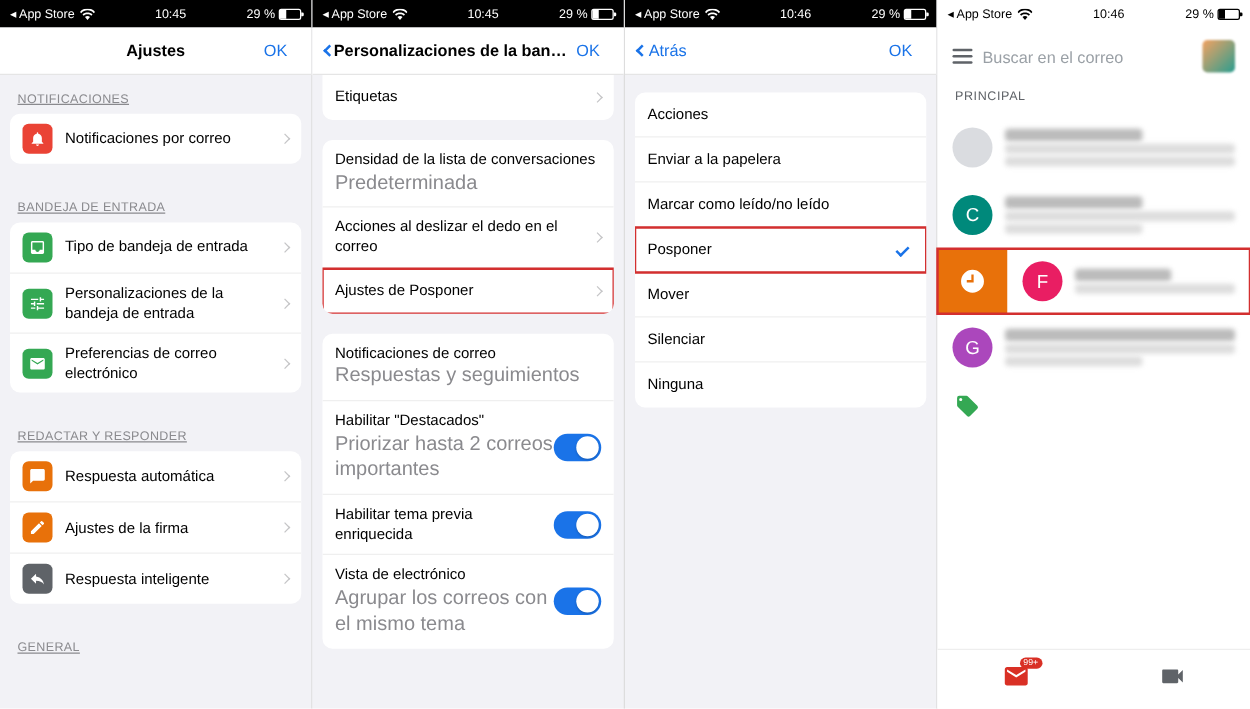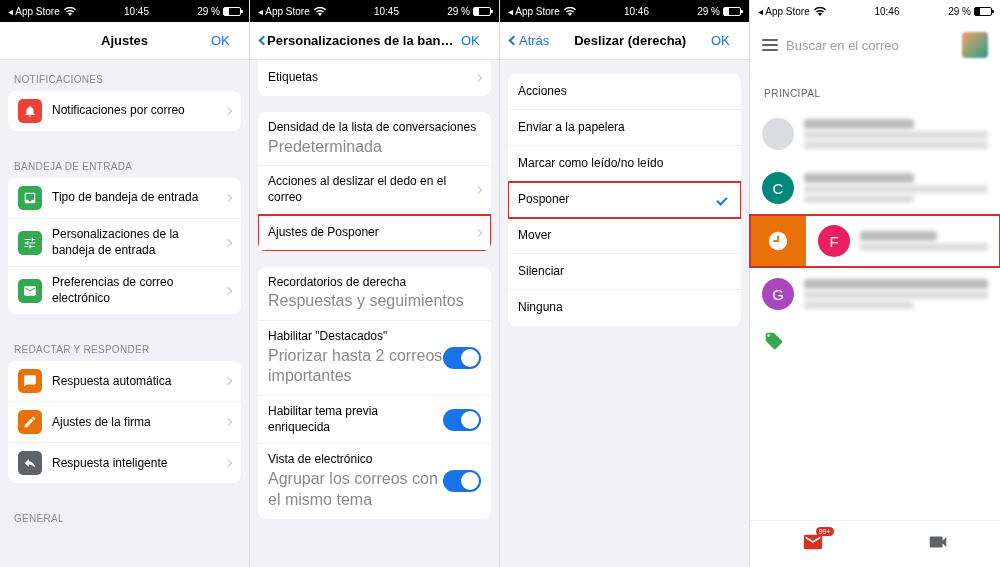--- a/index.html
+++ b/index.html
@@ -17,41 +17,41 @@
 .battery::after { content: ""; position: absolute; right: -3px; top: 2px; width: 2px; height: 3px; background: currentColor; border-radius: 0 1px 1px 0; }
 .battery-fill { height: 100%; width: 29%; background: currentColor; }
 
 .nav-bar { height: 38px; background: #fff; display: flex; align-items: center; justify-content: space-between; padding: 0 10px; border-bottom: 1px solid #e5e5e5; font-size: 13px; }
 .nav-title { font-weight: 700; flex: 1; text-align: center; overflow: hidden; white-space: nowrap; text-overflow: ellipsis; }
 .nav-btn { color: #1a73e8; font-size: 13px; min-width: 28px; }
 .nav-back { display: flex; align-items: center; gap: 2px; color: #1a73e8; }
 .chevron-left { width: 7px; height: 7px; border-left: 2px solid #1a73e8; border-bottom: 2px solid #1a73e8; transform: rotate(45deg); }
 
 .content { flex: 1; overflow-y: auto; }
-.section-header { padding: 14px 14px 6px; font-size: 10px; color: #8a8a8e; text-transform: uppercase; letter-spacing: 0.3px; }
+.section-header { padding: 14px 14px 6px; font-size: 10px; color: #8a8a8e; text-transform: uppercase; letter-spacing: 0.3px; text-decoration: underline; }
 .group { background: #fff; margin: 0 8px 16px; border-radius: 8px; overflow: hidden; }
 .row { display: flex; align-items: center; padding: 8px 10px; border-bottom: 1px solid #efefef; font-size: 12px; min-height: 36px; position: relative; }
 .row:last-child { border-bottom: none; }
 .row-icon { width: 24px; height: 24px; border-radius: 5px; margin-right: 10px; display: flex; align-items: center; justify-content: center; flex-shrink: 0; }
 .row-icon svg { width: 14px; height: 14px; fill: #fff; }
 .row-text { flex: 1; line-height: 1.3; }
 .row-sub { font-size: 16px; color: #8a8a8e; margin-top: 1px; }
 .chevron-right { width: 6px; height: 6px; border-top: 1.5px solid #c5c5c7; border-right: 1.5px solid #c5c5c7; transform: rotate(45deg); flex-shrink: 0; margin-left: 6px; }
 .check { width: 10px; height: 6px; border-left: 2px solid #1a73e8; border-bottom: 2px solid #1a73e8; transform: rotate(-45deg); margin-right: 4px; }
 .toggle { width: 38px; height: 22px; background: #1a73e8; border-radius: 11px; position: relative; flex-shrink: 0; }
 .toggle::after { content: ""; position: absolute; right: 2px; top: 2px; width: 18px; height: 18px; background: #fff; border-radius: 50%; box-shadow: 0 1px 2px rgba(0,0,0,0.2); }
 .highlight-red { outline: 2px solid #d32f2f; outline-offset: -1px; }
 
 
 .search-bar { display: flex; align-items: center; padding: 10px 12px; gap: 8px; }
 .hamburger { width: 16px; height: 12px; display: flex; flex-direction: column; justify-content: space-between; }
 .hamburger span { height: 2px; background: #5f6368; border-radius: 1px; }
 .search-input { flex: 1; font-size: 13px; color: #9aa0a6; }
 .avatar-img { width: 26px; height: 26px; border-radius: 4px; background: linear-gradient(135deg, #f4a261, #2a9d8f); filter: blur(1px); }
-.tab-label { padding: 4px 14px 8px; font-size: 10px; color: #5f6368; text-transform: uppercase; letter-spacing: 0.5px; margin-top: 16px; }
+.tab-label { padding: 4px 14px 8px; font-size: 10px; color: #5f6368; text-transform: uppercase; letter-spacing: 0.5px; }
 .mail-item { display: flex; align-items: center; padding: 10px 12px; gap: 10px; }
 .avatar-circle { width: 32px; height: 32px; border-radius: 50%; display: flex; align-items: center; justify-content: center; color: #fff; font-size: 15px; font-weight: 500; flex-shrink: 0; }
 .mail-body { flex: 1; }
 .blur-line { height: 8px; background: #ddd; border-radius: 3px; filter: blur(2px); margin: 2px 0; }
 .blur-line.short { width: 60%; }
 .blur-line.dark { background: #bbb; height: 10px; }
 .swipe-row { display: flex; align-items: stretch; outline: 2px solid #d32f2f; outline-offset: -1px; }
 .swipe-action { width: 56px; background: #e8710a; display: flex; align-items: center; justify-content: center; }
 .swipe-action svg { width: 22px; height: 22px; fill: #fff; }
 .bottom-bar { display: flex; justify-content: space-around; align-items: center; padding: 10px 0; border-top: 1px solid #eee; position: absolute; bottom: 0; left: 0; right: 0; background: #fff; }
@@ -204,21 +204,21 @@
         <div class="chevron-right"></div>
       </div>
       <div class="row highlight-red">
         <div class="row-text">Ajustes de Posponer</div>
         <div class="chevron-right"></div>
       </div>
     </div>
     <div class="group">
       <div class="row">
         <div class="row-text">
-              <div>Recordatorios de derecha</div>
+              <div>Notificaciones de correo</div>
               <div class="row-sub">Respuestas y seguimientos</div>
             </div>
       </div>
       <div class="row">
         <div class="row-text">
               <div>Habilitar "Destacados"</div>
               <div class="row-sub">Priorizar hasta 2 correos importantes</div>
             </div>
         <div class="toggle"></div>
       </div>
@@ -251,21 +251,20 @@
           <div class="battery">
             <div class="battery-fill"></div>
           </div>
         </div>
   </div>
   <div class="nav-bar">
     <span class="nav-back">
           <span class="chevron-left"></span>
           <span>Atrás</span>
         </span>
-    <span class="nav-title">Deslizar (derecha)</span>
     <span class="nav-btn">OK</span>
   </div>
   <div class="content">
     <div class="group" style="margin-top:14px;">
       <div class="row">
             <div class="row-text">Acciones</div>
           </div>
       <div class="row">
             <div class="row-text">Enviar a la papelera</div>
           </div>

